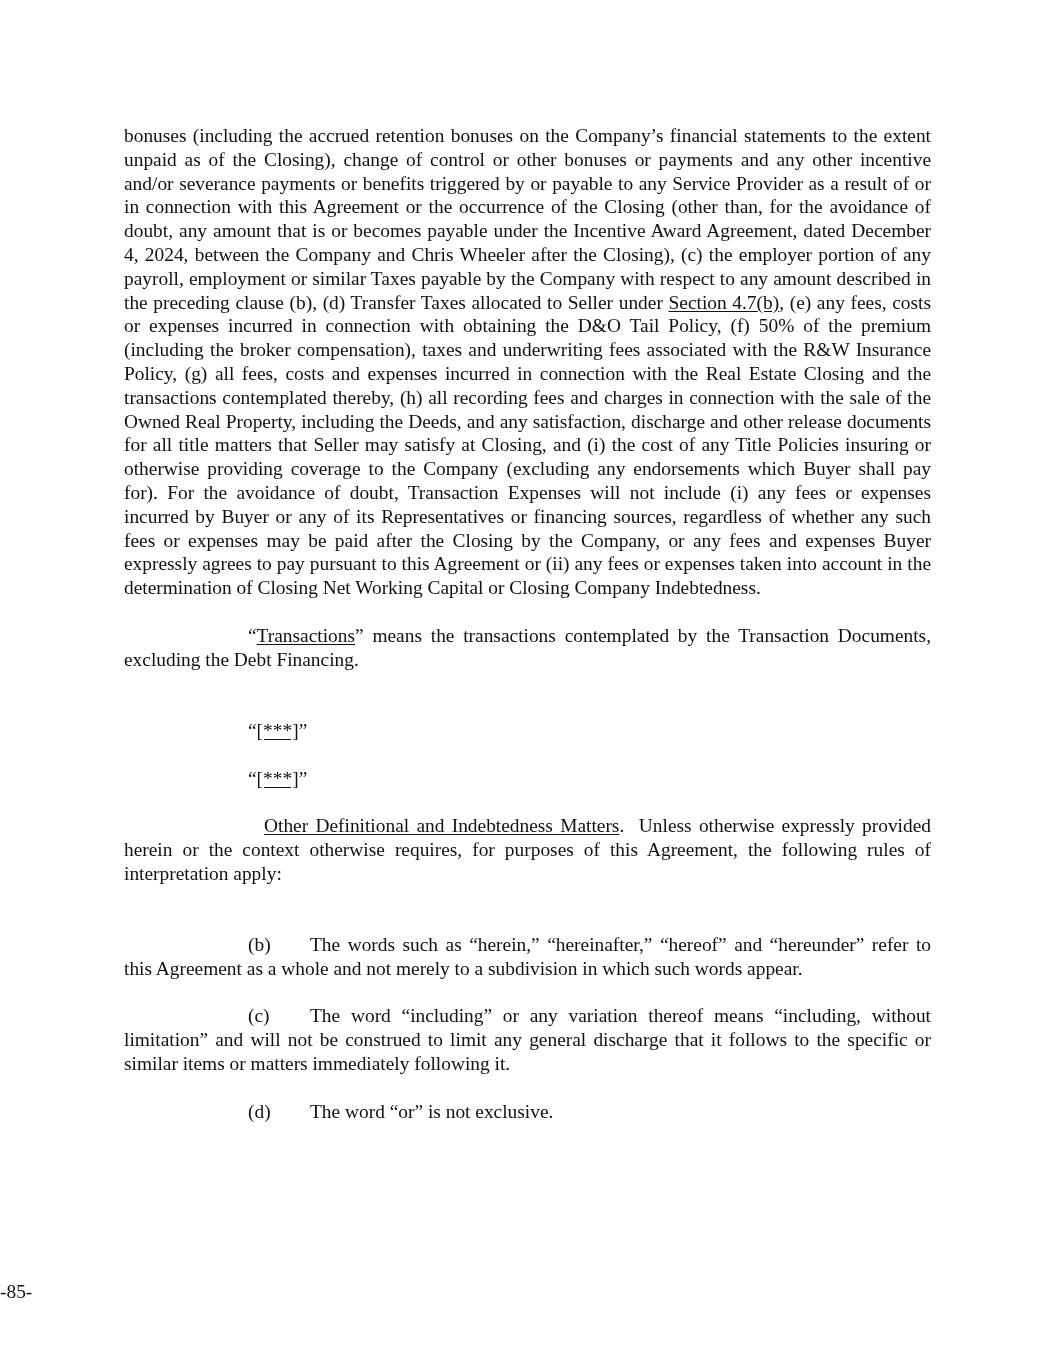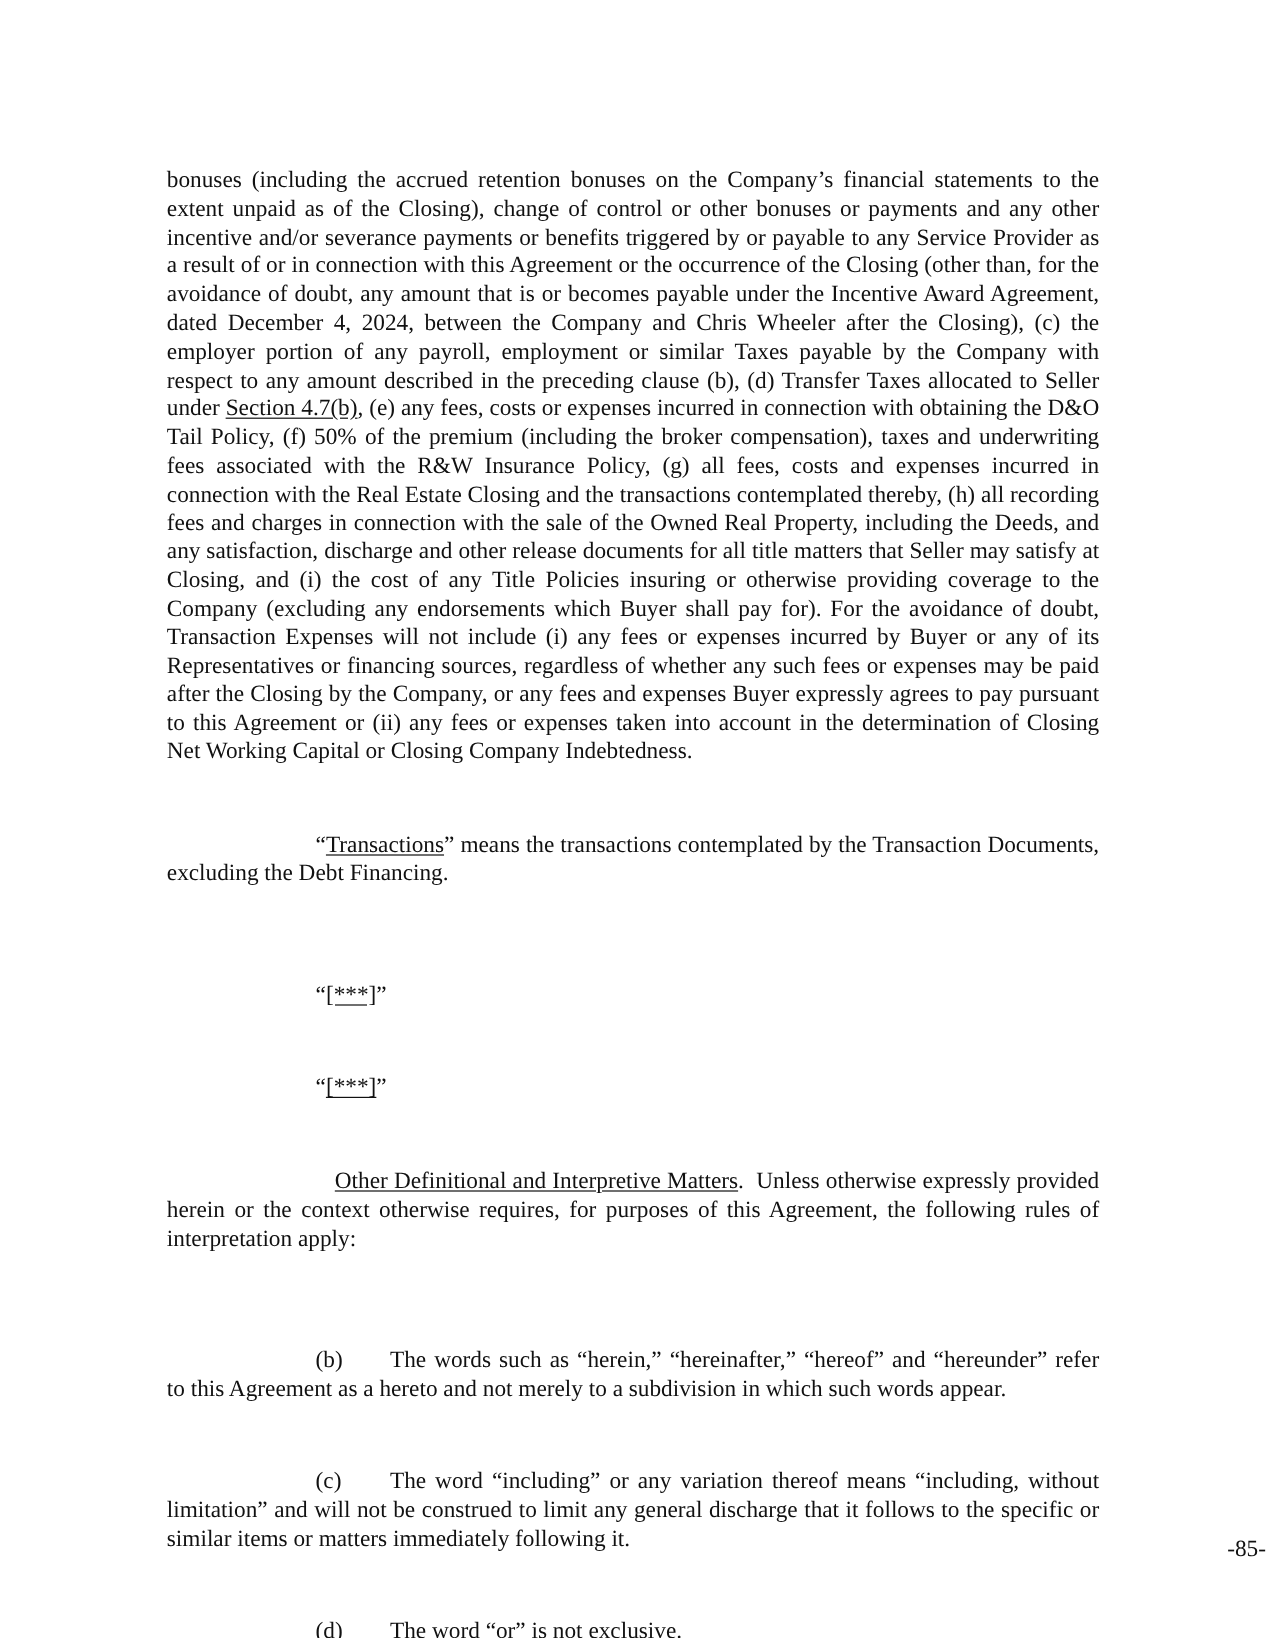--- a/index.html
+++ b/index.html
@@ -13,35 +13,35 @@
     font-size: 19.4px;
     line-height: 23.8px;
   }
   .page {
     position: absolute;
     left: 124px;
     top: 124px;
     width: 807px;
   }
   p {
-    margin: 15px;
+    margin: 0;
     text-align: justify;
   }
   .spacer { height: 23.8px; }
   .indent-def { text-indent: 124px; }
   .indent-sec { text-indent: 140px; }
   .u { text-decoration: underline; text-underline-offset: 2px; }
   .label { display: inline-block; width: 62px; text-indent: 0; }
   .para-lbl { text-indent: 124px; }
   .footer {
     position: absolute;
     top: 1280px;
     left: 0;
     width: 1055px;
-    text-align: right;
+    text-align: left;
   }
 </style>
 </head>
 <body>
 
 <div class="page">
 
   <p><span>bonuses (including the accrued retention bonuses on the Company’s financial statements to the extent unpaid as of the Closing), change of control or other bonuses or payments and any other incentive and/or severance payments or benefits triggered by or payable to any Service Provider as a result of or in connection with this Agreement or the occurrence of the Closing (other than, for the avoidance of doubt, any amount that is or becomes payable under the Incentive Award Agreement, dated December 4, 2024, between the Company and Chris Wheeler after the Closing), (c) the employer portion of any payroll, employment or similar Taxes payable by the Company with respect to any amount described in the preceding clause (b), (d) Transfer Taxes allocated to Seller under </span><span class="u">Section 4.7(b)</span><span>, (e) any fees, costs or expenses incurred in connection with obtaining the D&amp;O Tail Policy, (f) 50% of the premium (including the broker compensation), taxes and underwriting fees associated with the R&amp;W Insurance Policy, (g) all fees, costs and expenses incurred in connection with the Real Estate Closing and the transactions contemplated thereby, (h) all recording fees and charges in connection with the sale of the Owned Real Property, including the Deeds, and any satisfaction, discharge and other release documents for all title matters that Seller may satisfy at Closing, and (i) the cost of any Title Policies insuring or otherwise providing coverage to the Company (excluding any endorsements which Buyer shall pay for). For the avoidance of doubt, Transaction Expenses will not include (i) any fees or expenses incurred by Buyer or any of its Representatives or financing sources, regardless of whether any such fees or expenses may be paid after the Closing by the Company, or any fees and expenses Buyer expressly agrees to pay pursuant to this Agreement or (ii) any fees or expenses taken into account in the determination of Closing Net Working Capital or Closing Company Indebtedness.</span></p>
 
   <div class="spacer"></div>
@@ -54,28 +54,28 @@
   <div class="spacer"></div>
 
   <p class="indent-def"><span>“</span><span class="u">[***]</span><span>”</span></p>
 
   <div class="spacer"></div>
 
   <p class="indent-def"><span>“</span><span class="u">[***]</span><span>”</span></p>
 
   <div class="spacer"></div>
 
-  <p class="indent-sec"><span class="u">Other Definitional and Interpretive Matters</span><span>.</span><span style="white-space:pre-wrap">  Unless otherwise expressly provided herein or the context otherwise requires, for purposes of this Agreement, the following rules of interpretation apply:</span></p>
+  <p class="indent-sec"><span class="u">Other Definitional and Indebtedness Matters</span><span>.</span><span style="white-space:pre-wrap">  Unless otherwise expressly provided herein or the context otherwise requires, for purposes of this Agreement, the following rules of interpretation apply:</span></p>
 
   <div class="spacer"></div>
 
 
   <div class="spacer"></div>
 
-  <p class="para-lbl"><span class="label">(b)</span><span>The words such as “herein,” “hereinafter,” “hereof” and “hereunder” refer to this Agreement as a hereto and not merely to a subdivision in which such words appear.</span></p>
+  <p class="para-lbl"><span class="label">(b)</span><span>The words such as “herein,” “hereinafter,” “hereof” and “hereunder” refer to this Agreement as a whole and not merely to a subdivision in which such words appear.</span></p>
 
   <div class="spacer"></div>
 
   <p class="para-lbl"><span class="label">(c)</span><span>The word “including” or any variation thereof means “including, without limitation” and will not be construed to limit any general discharge that it follows to the specific or similar items or matters immediately following it.</span></p>
 
   <div class="spacer"></div>
 
   <p class="para-lbl"><span class="label">(d)</span><span>The word “or” is not exclusive.</span></p>
 
 </div>

